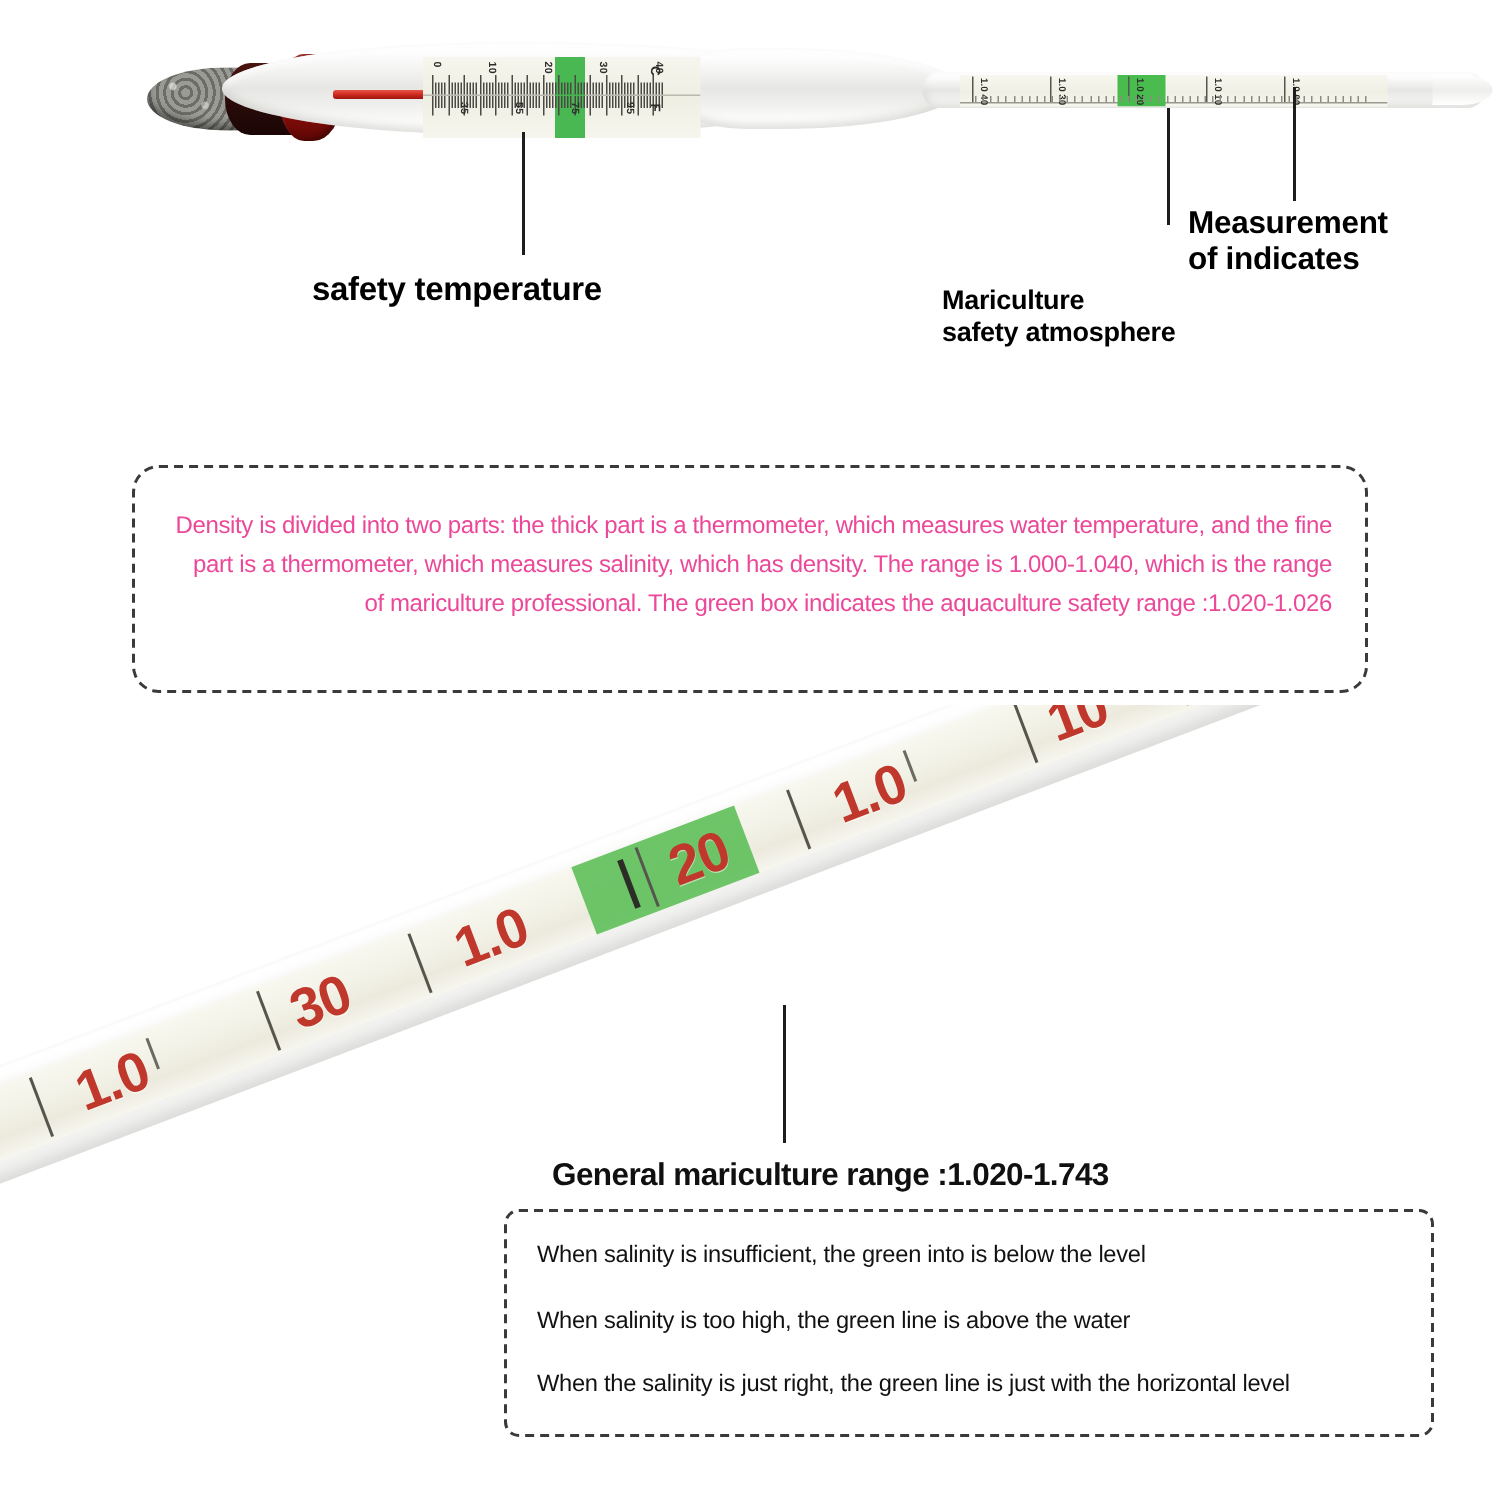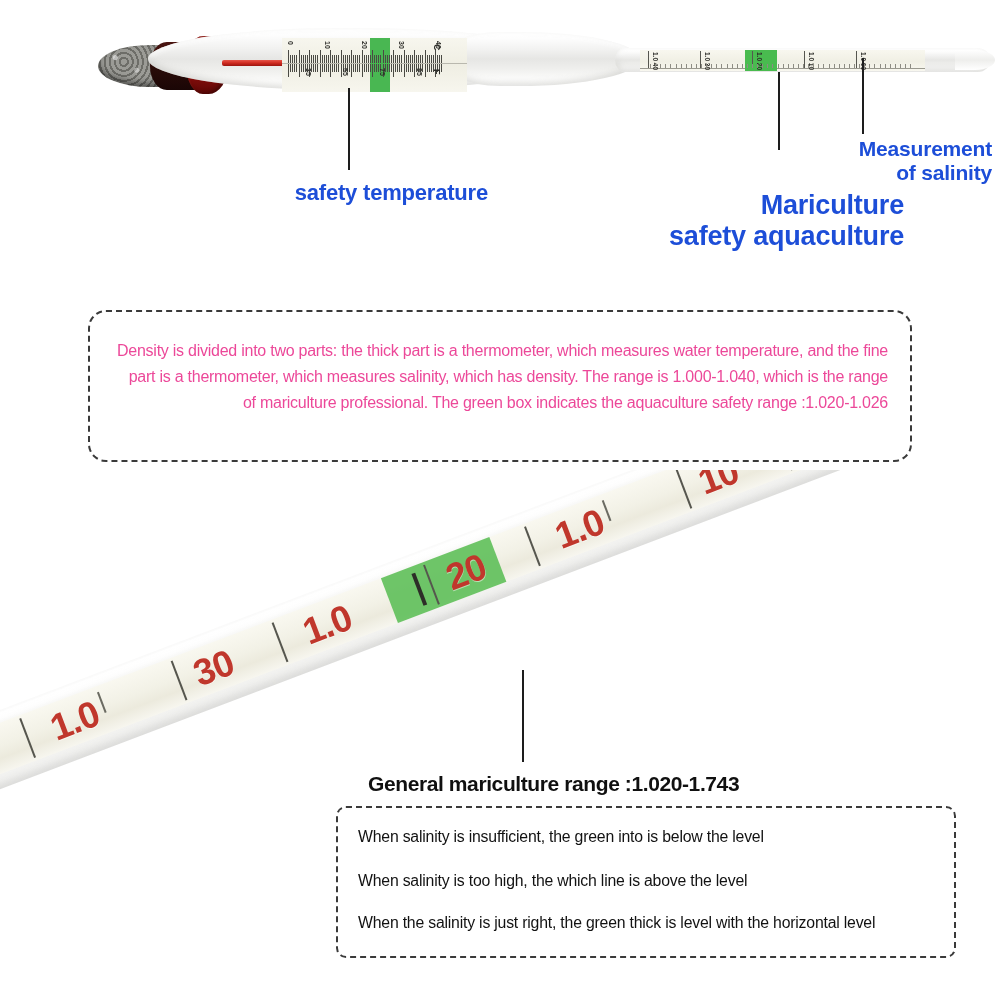--- a/index.html
+++ b/index.html
@@ -112,23 +112,23 @@
   .s-div{position:absolute;top:1px;width:1px;height:17px;background:#56564f;}
   .s-num{
     position:absolute;font-size:6.5px;font-weight:700;color:#2b2b27;
     transform:rotate(90deg);transform-origin:left top;white-space:nowrap;
   }
   .sal-green{position:absolute;top:0;width:32px;height:21px;background:#49bb4f;}
 
   
   .leader{position:absolute;width:1.6px;background:#1d1d1d;}
   .lbl{
-    position:absolute;color:#1d4ed8;font-weight:bold;
+    position:absolute;color:#000000;font-weight:bold;
     font-family:"Liberation Sans", sans-serif;
-    text-align:right;line-height:1.16;letter-spacing:-.2px;
+    text-align:left;line-height:1.16;letter-spacing:-.2px;
   }
 
   
   .desc-box{
     position:absolute;left:88px;top:310px;width:824px;height:152px;
     border:2px dashed #3a3a3a;border-radius:18px;
     background:#fff;box-sizing:border-box;
   }
   .desc-text{
     position:absolute;left:26px;top:26px;width:772px;
@@ -445,28 +445,28 @@
 
     <div class="leader" style="left:348px;top:88px;height:82px;"></div>
     <div class="leader" style="left:778px;top:72px;height:78px;"></div>
     <div class="leader" style="left:862px;top:58px;height:76px;"></div>
   </div>
 
   <div class="lbl" style="left:208px;top:180px;width:280px;font-size:22px;">
     <div>safety temperature</div>
   </div>
 
-  <div class="lbl" style="left:656px;top:190px;width:248px;font-size:27px;">
+  <div class="lbl" style="left:628px;top:190px;width:248px;font-size:18px;">
     <div>Mariculture</div>
-    <div>safety aquaculture</div>
+    <div>safety atmosphere</div>
   </div>
 
   <div class="lbl" style="left:792px;top:137px;width:200px;font-size:21px;">
     <div>Measurement</div>
-    <div>of salinity</div>
+    <div>of indicates</div>
   </div>
 
   <div class="desc-box">
     <div class="desc-text">Density is divided into two parts: the thick part is a thermometer, which measures water temperature, and the fine part is a thermometer, which measures salinity, which has density. The range is 1.000-1.040, which is the range of mariculture professional. The green box indicates the aquaculture safety range :1.020-1.026</div>
   </div>
 
   <div class="hydro-big-wrap">
     <div class="hydro-big">
       <div class="big-glass"></div>
       <div class="big-paper">
@@ -493,17 +493,17 @@
       <div class="big-hi"></div>
     </div>
   </div>
 
   <div class="leader" style="left:522px;top:670px;height:92px;"></div>
 
   <div class="range-title">General mariculture range :1.020-1.743</div>
 
   <div class="tips-box">
     <div class="tip" style="top:18px;">When salinity is insufficient, the green into is below the level</div>
-    <div class="tip" style="top:62px;">When salinity is too high, the which line is above the level</div>
-    <div class="tip" style="top:104px;">When the salinity is just right, the green thick is level with the horizontal level</div>
+    <div class="tip" style="top:62px;">When salinity is too high, the green line is above the water</div>
+    <div class="tip" style="top:104px;">When the salinity is just right, the green line is just with the horizontal level</div>
   </div>
 
 </div>
 
 </body></html>

